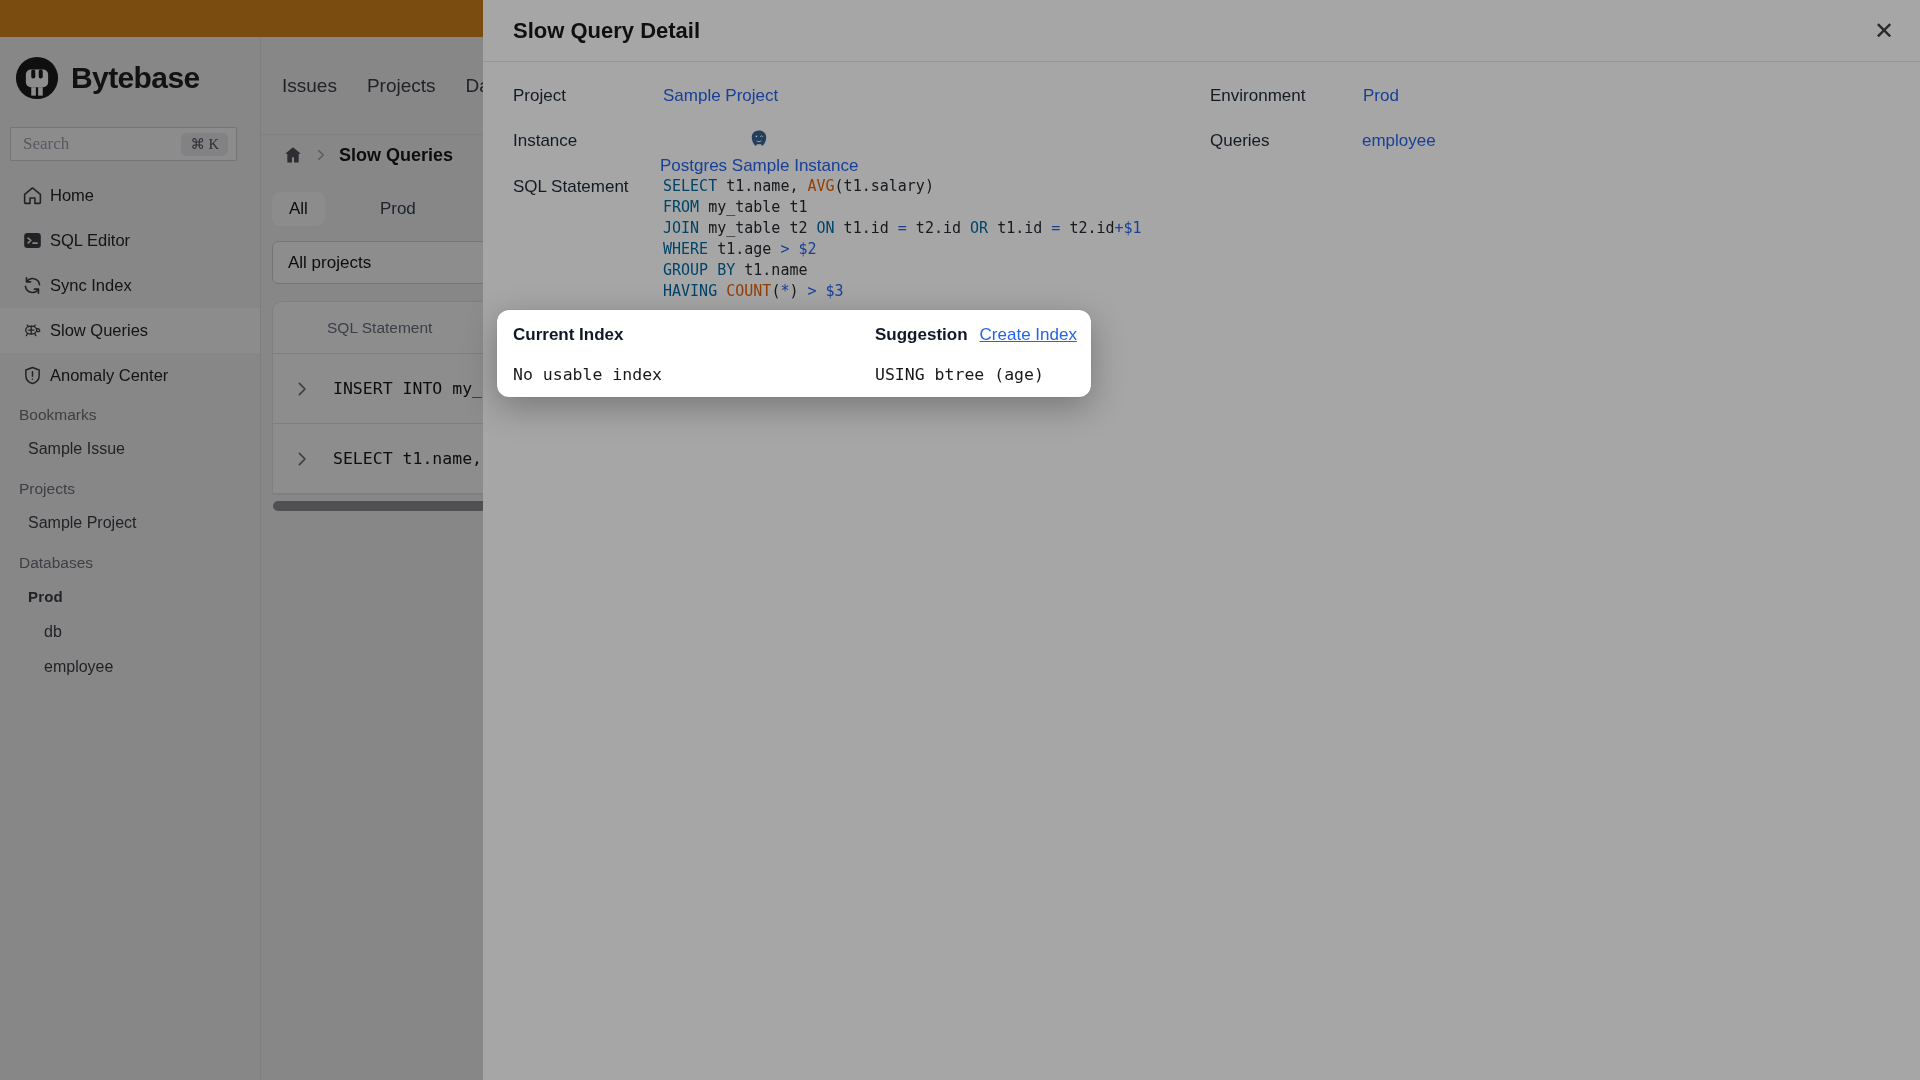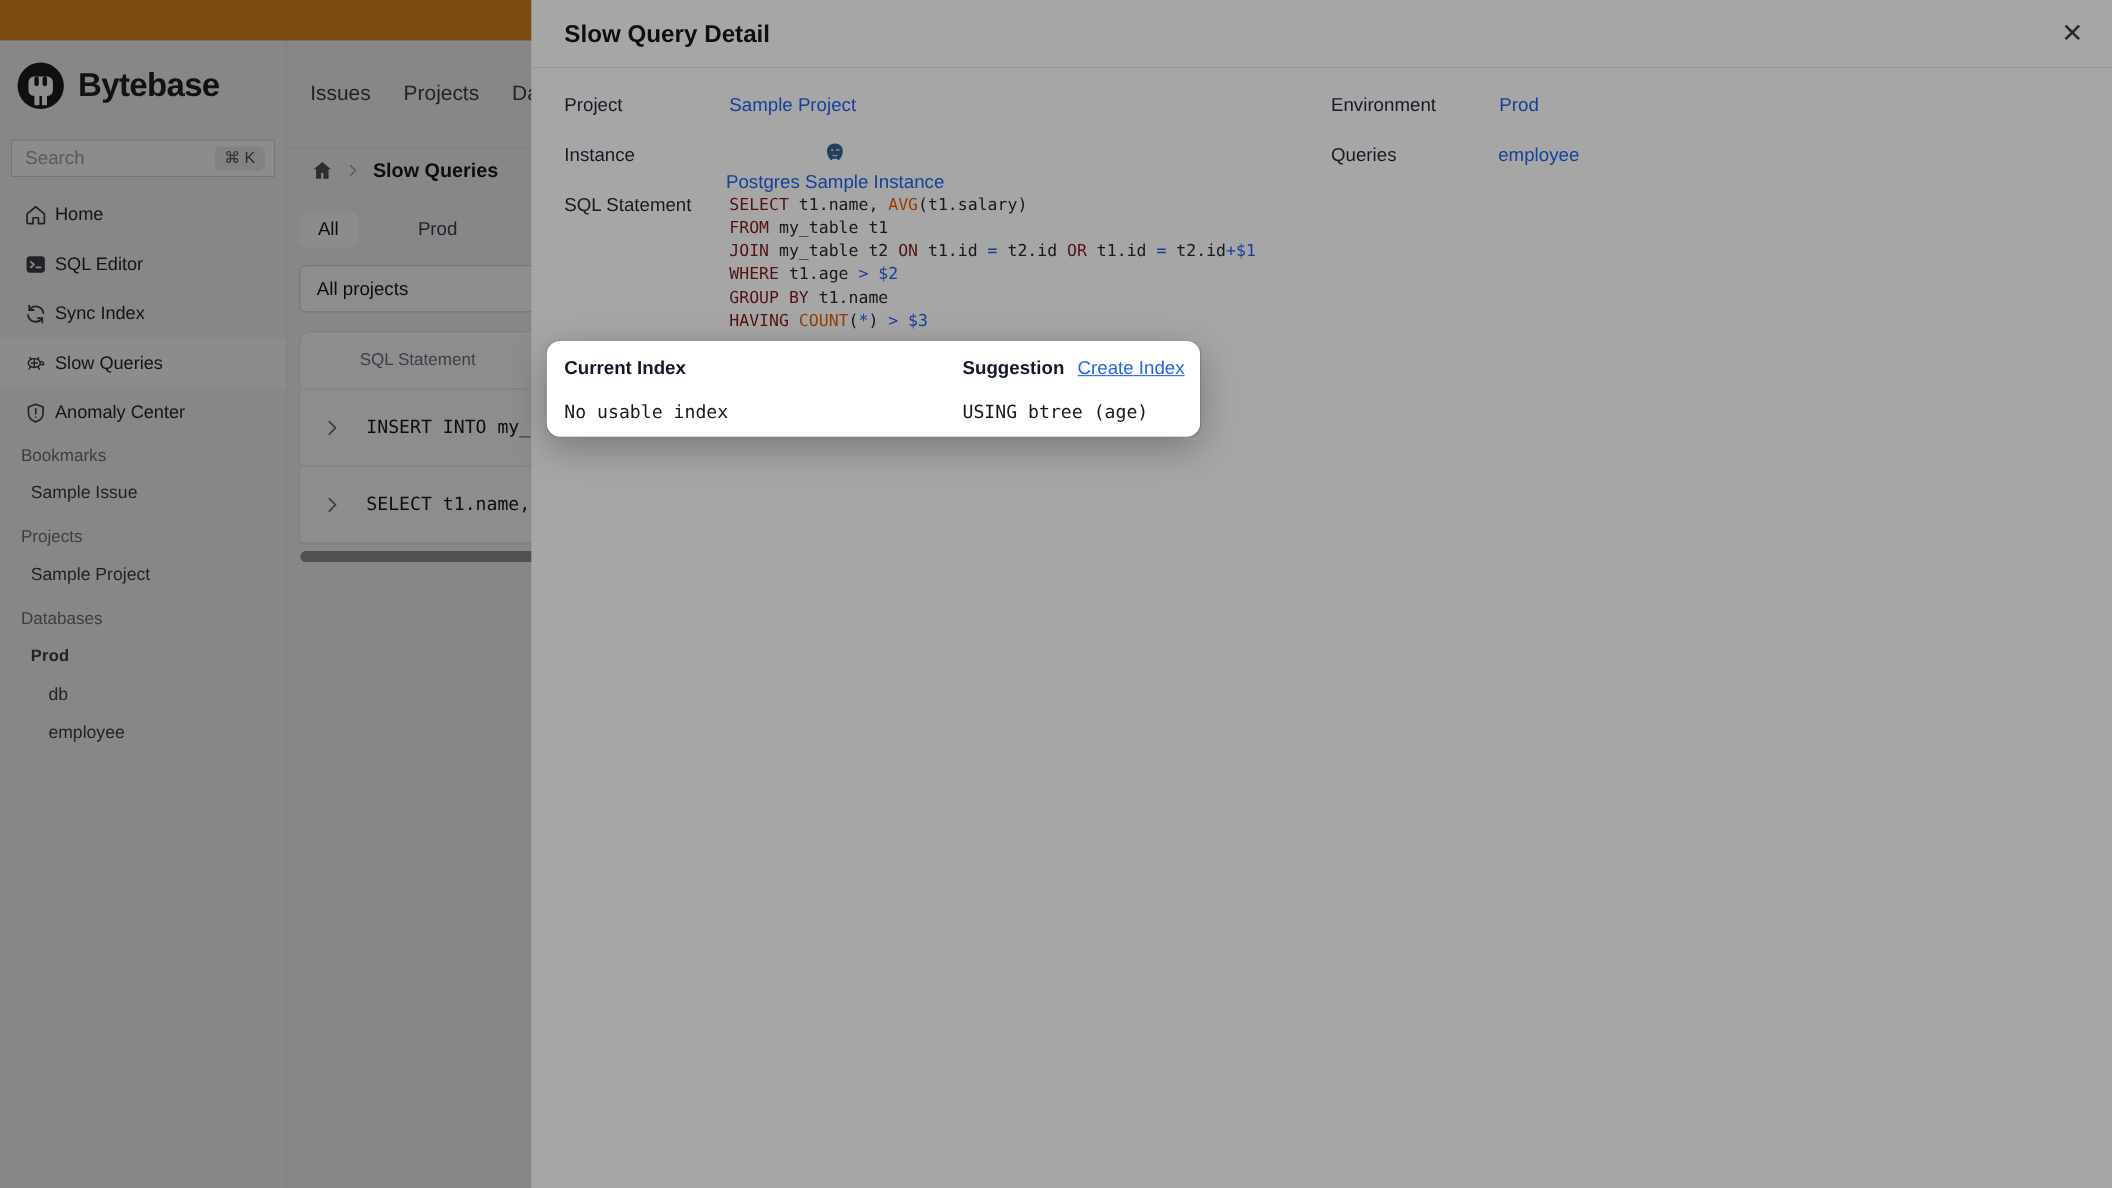--- a/index.html
+++ b/index.html
@@ -6,21 +6,21 @@
   html,body { width:1920px; height:1080px; overflow:hidden; }
   body { position:relative; font-family:"Liberation Sans","DejaVu Sans",sans-serif; background:#fff; color:#18181b; }
   .mono { font-family:"DejaVu Sans Mono","Liberation Mono",monospace; }
 
   
   .banner { position:absolute; top:0; left:0; width:100%; height:37px; z-index:1; }
   .sidebar { position:absolute; top:37px; left:0; bottom:0; width:261px; background:#f4f5f7; border-right:1px solid #e4e4e7; z-index:2; }
   .logo-row { display:flex; align-items:center; gap:11px; padding:18px 12px 14px 14px; }
   .logo-mark { width:46px; height:46px; flex:0 0 46px; }
   .brand { font-size:30px; font-weight:800; color:#232326; letter-spacing:-0.6px; }
-  .search { margin:12px 10px 0 10px; height:34px; background:#fdfdfe; border:1px solid #d4d4d8; border-radius:1px; display:flex; align-items:center; padding:0 8px 0 12px; }
+  .search { margin:12px 23px 0 10px; height:34px; background:#fdfdfe; border:1px solid #d4d4d8; border-radius:1px; display:flex; align-items:center; padding:0 8px 0 12px;font-family:Liberation Serif, serif; }
   .search input { border:none; outline:none; background:transparent; font-size:17px; color:#3f3f46; width:130px; font-family:inherit; }
   .search input::placeholder { color:#9ca3af; }
   .kbd { margin-left:auto; background:#ececef; border-radius:6px; padding:3px 9px; font-size:14.5px; color:#52525b; }
   .nav-list { margin-top:12px; }
   .nav-item { height:45px; display:flex; align-items:center; gap:7px; padding:0 12px 0 22px; font-size:16.5px; color:#27272a; cursor:pointer; }
   .nav-item.active { background:#fdfdfe; }
   .nicon { width:21px; height:21px; flex:0 0 21px; display:inline-flex; }
   .nicon svg { width:100%; height:100%; }
   .side-section { margin-top:20px; }
   .side-section.first { margin-top:8px; }
@@ -55,21 +55,21 @@
   .modal-title { font-size:22px; font-weight:600; color:#18181b; }
   .modal-close { margin-left:auto; font-size:24px; color:#3f3f46; line-height:1; cursor:pointer; background:none; border:none; font-family:inherit; }
   .modal-body { position:relative; height:calc(100% - 62px);padding-left:24px; }
   .fl { position:absolute; font-size:17px; color:#1f2937; }
   .fv { position:absolute; font-size:17px; }
   a.link, .link { color:#2563eb; text-decoration:none; cursor:pointer; }
   .inst-val { display:flex; align-items:center; gap:7px;flex-direction:column; }
   .pg-icon { width:20px; height:20px; }
   .sql-block { position:absolute; left:180px; top:114px; font-size:15px; line-height:21px; }
   .sql-line { white-space:pre; }
-  .tok-k { color:#7f1d1d; }
+  .tok-k { color:#0369a1; }
   .tok-f { color:#e36209; }
   .tok-o { color:#2563eb; }
   .tok-p { color:#24292f; }
   .backdrop2 { position:absolute; inset:0; background:rgba(0,0,0,0.35); z-index:20; }
   .popover { position:absolute; left:497px; top:310px; width:594px; height:87px; background:#fff; border-radius:12px; box-shadow:0 10px 34px rgba(0,0,0,.28), 0 0 1px rgba(0,0,0,.25); z-index:40; }
   .po-h { position:absolute; top:15px; font-size:17px; font-weight:600; color:#111827; }
   .po-v { position:absolute; top:55px; font-size:16.5px; color:#18181b; }
   .po-c1 { left:16px; }
   .po-c2 { left:378px; }
   .po-suggest { display:flex; align-items:flex-end; gap:12px; }

